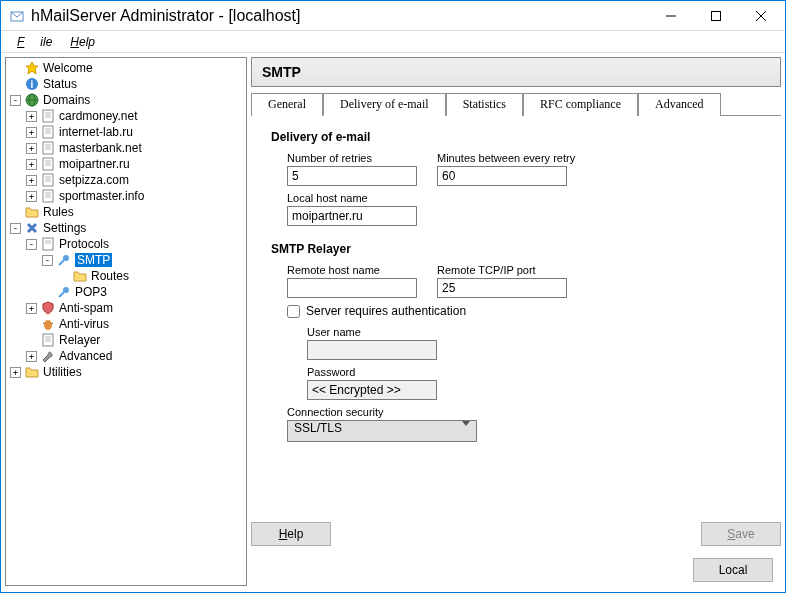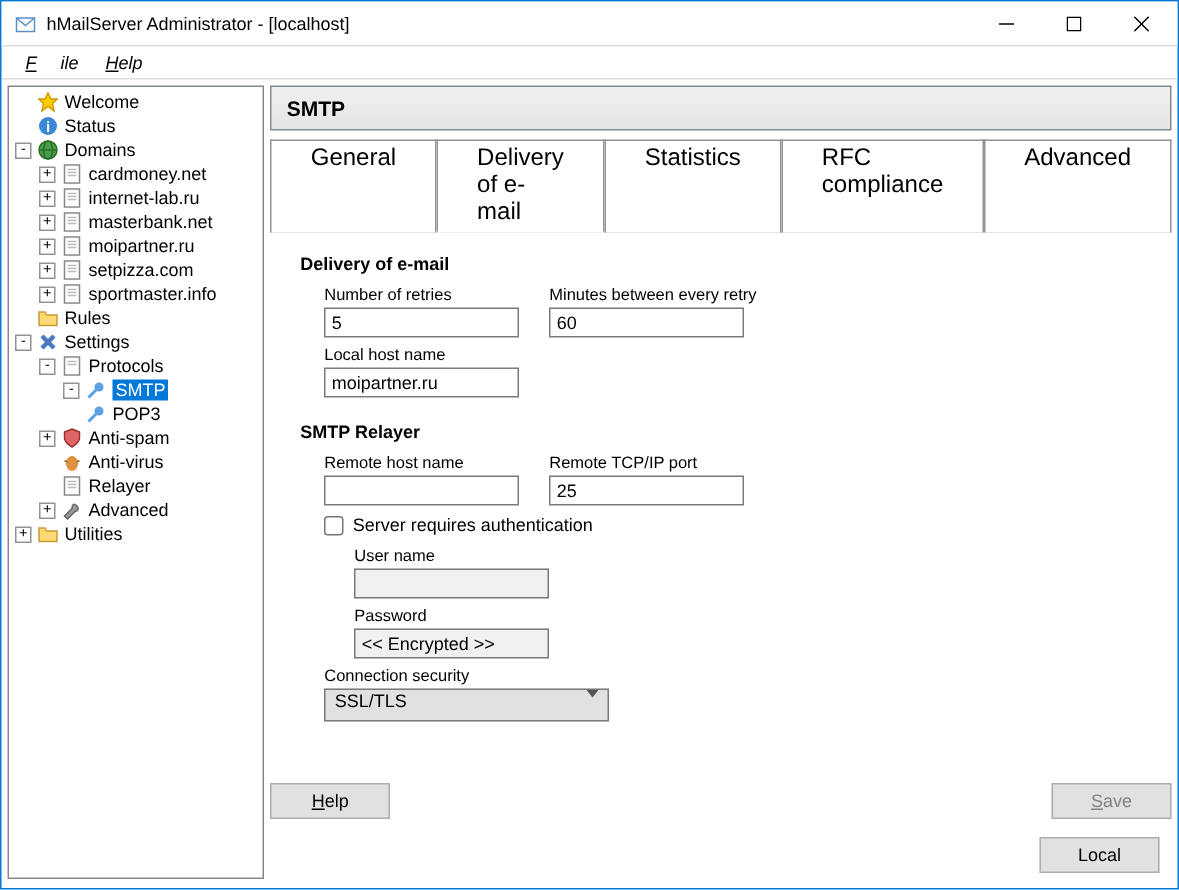--- a/index.html
+++ b/index.html
@@ -1,37 +1,37 @@
 <!DOCTYPE html>
 <html><head>
 <meta charset="utf-8">
 <style>
 * { box-sizing: border-box; margin: 0; padding: 0; }
 body { font-family: "Segoe UI", Tahoma, sans-serif; font-size: 12px; background: #fff; width: 786px; height: 593px; overflow: hidden; border: 1px solid #0078d7; }
 .titlebar { height: 30px; background: #fff; display: flex; align-items: center; padding: 0 2px 0 8px; border-bottom: 1px solid #ddd; }
 .titlebar .icon { width: 16px; height: 16px; margin-right: 6px; }
-.titlebar .title { flex: 1; font-size: 12px; }
+.titlebar .title { flex: 1; font-size: 16px; }
 .titlebar .btns { display: flex; }
 .titlebar .btn { width: 45px; height: 28px; display: flex; align-items: center; justify-content: center; }
 .menubar { height: 22px; padding: 2px 8px; display: flex; gap: 2px; align-items: center; border-bottom: 1px solid #ddd; font-style: italic; }
 .menubar span { padding: 2px 8px; cursor: default; }
 .menubar span u { text-decoration: underline; }
 .content { display: flex; height: calc(100% - 54px); padding: 4px; gap: 4px; }
 .tree { width: 242px; border: 1px solid #828790; background: #fff; overflow: auto; padding: 2px 0; }
 .tree-node { display: flex; align-items: center; height: 16px; white-space: nowrap; cursor: default; }
 .tree-node .exp { width: 11px; height: 11px; border: 1px solid #919191; background: #fff; display: inline-flex; align-items: center; justify-content: center; font-size: 9px; line-height: 1; color: #000; margin-right: 3px; font-family: monospace; }
 .tree-node .noexp { width: 11px; display: inline-block; margin-right: 3px; }
 .tree-node .ico { width: 16px; height: 16px; margin-right: 3px; display: inline-flex; align-items: center; justify-content: center; }
 .tree-node.selected .lbl { background: #0078d7; color: #fff; padding: 0 2px; }
 .ind1 { padding-left: 4px; } .ind2 { padding-left: 20px; } .ind3 { padding-left: 36px; } .ind4 { padding-left: 52px; }
 .main { flex: 1; display: flex; flex-direction: column; gap: 4px; }
 .panel-header { background: linear-gradient(#f0f0f0, #e5e5e5); border: 1px solid #828790; padding: 6px 10px; font-weight: bold; font-size: 14px; }
 .panel-body { flex: 1; border-top: none; position: relative; }
 .tabs { display: flex; border-bottom: 1px solid #919191; margin-top: 2px; }
-.tab { padding: 3px 26px; border: 1px solid #919191; border-bottom: none; background: #fff; margin-right: 0px; margin-bottom: -1px; cursor: default; font-size: 16px; }
+.tab { padding: 3px 16px; border: 1px solid #919191; border-bottom: none; background: #fff; margin-right: 0px; margin-bottom: -1px; cursor: default; font-size: 12px; font-family: Liberation Serif, serif; }
 .tab.active { background: #fff; border-bottom: 1px solid #fff; }
 .tab-content { padding: 14px 20px; }
 .section-title { font-weight: bold; font-size: 12px; margin-bottom: 8px; }
 .form-row { display: flex; gap: 20px; margin-bottom: 6px; margin-left: 16px; }
 .form-group { display: flex; flex-direction: column; gap: 2px; }
 .form-group label { font-size: 11px; }
 .form-group input[type=text] { width: 130px; height: 20px; border: 1px solid #7a7a7a; padding: 1px 4px; font-size: 12px; font-family: inherit; }
 .form-group input[disabled] { background: #f0f0f0; color: #000000; }
 .checkbox-row { display: flex; align-items: center; gap: 6px; margin-left: 16px; margin-bottom: 8px; }
 .checkbox-row input { width: 13px; height: 13px; }
@@ -214,20 +214,29 @@
     <div class="tree-node ind3 selected">
         <span class="exp">-</span>
         <span class="ico">
           <svg width="14" height="14">
             <circle cx="9" cy="5" r="3" fill="#5ea0e0"></circle>
             <line x1="7" y1="7" x2="2" y2="12" stroke="#5ea0e0" stroke-width="2"></line>
           </svg>
         </span>
         <span class="lbl">SMTP</span>
       </div>
+    <div class="tree-node ind4">
+        <span class="noexp"></span>
+        <span class="ico">
+          <svg width="14" height="12">
+            <path d="M1 2 L5 2 L6 4 L13 4 L13 11 L1 11 Z" fill="#ffda73" stroke="#c89c3a"></path>
+          </svg>
+        </span>
+        <span class="lbl">Routes</span>
+      </div>
     <div class="tree-node ind3">
         <span class="noexp"></span>
         <span class="ico">
           <svg width="14" height="14">
             <circle cx="9" cy="5" r="3" fill="#5ea0e0"></circle>
             <line x1="7" y1="7" x2="2" y2="12" stroke="#5ea0e0" stroke-width="2"></line>
           </svg>
         </span>
         <span class="lbl">POP3</span>
       </div>

